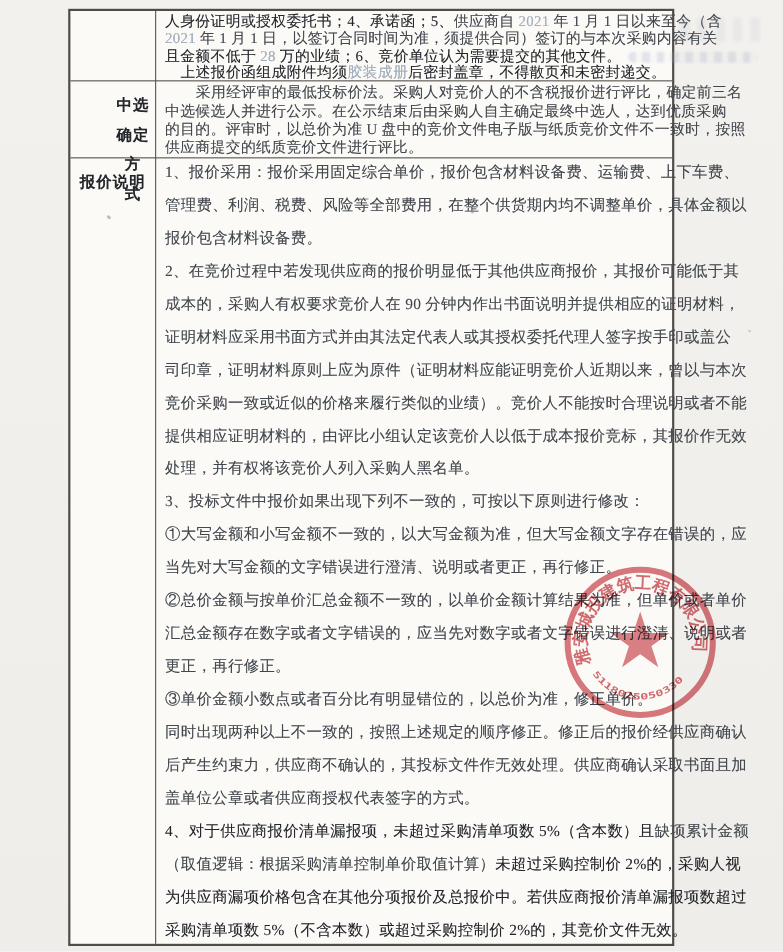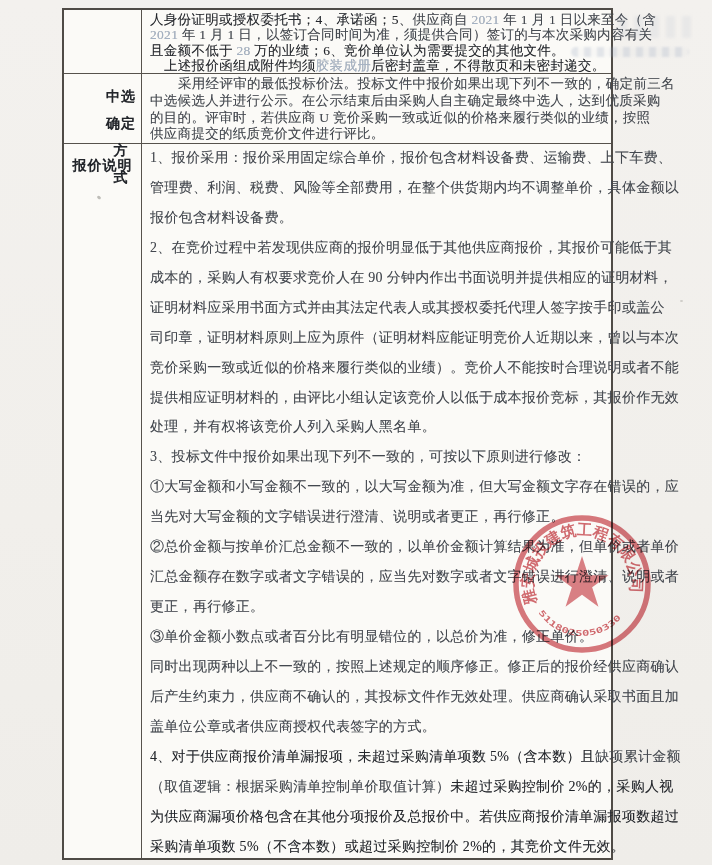--- a/index.html
+++ b/index.html
@@ -71,23 +71,23 @@
         <div class="line l1"><span class="seg-f">2021</span><span class="seg-n"> 年 1 月 1 日，以签订合同时间为准，须提供合同）签订的与本次采购内容有关</span></div>
         <div class="line l1"><span class="seg-b">且金额不低于 </span><span class="seg-f">28</span><span class="seg-b"> 万的业绩；6、竞价单位认为需要提交的其他文件。</span><span class="smudge"></span></div>
         <div class="line l1" style="text-indent: 14px;"><span class="seg-b">上述报价函组成附件均须</span><span class="seg-f">胶装成册</span><span class="seg-b">后密封盖章，不得散页和未密封递交。</span></div>
       </div>
 
     <div class="cell label-cell" id="row2-label">
       <div class="lbl-line">中选确定方</div>
       <div class="lbl-line">式</div>
     </div>
     <div class="cell content-cell" id="row2-content">
-        <div class="line l2" style="text-indent: 28px;"><span class="seg-n">采用经评审的最低投标价法。投标文件中报价如果出现下列不一致的，确定前三名</span></div>
+        <div class="line l2" style="text-indent: 28px;"><span class="seg-n">采用经评审的最低投标价法。采购人对竞价人的不含税报价进行评比，确定前三名</span></div>
         <div class="line l2"><span class="seg-n">中选候选人并进行公示。在公示结束后由采购人自主确定最终中选人，达到优质采购</span></div>
-        <div class="line l2"><span class="seg-n">的目的。评审时，若供应商 U 竞价采购一致或近似的价格来履行类似的业绩，按照</span></div>
+        <div class="line l2"><span class="seg-n">的目的。评审时，以总价为准 U 盘中的竞价文件电子版与纸质竞价文件不一致时，按照</span></div>
         <div class="line l2"><span class="seg-n">供应商提交的纸质竞价文件进行评比。</span></div>
       </div>
 
     <div class="cell label-cell" id="row3-label">
       <div class="lbl-line">报价说明</div>
     </div>
     <div class="cell content-cell" id="row3-content">
         <div class="line l3"><span class="seg-n">1、报价采用：报价采用固定综合单价，报价包含材料设备费、运输费、上下车费、</span></div>
         <div class="line l3"><span class="seg-n">管理费、利润、税费、风险等全部费用，在整个供货期内均不调整单价，具体金额以</span></div>
         <div class="line l3"><span class="seg-n">报价包含材料设备费。</span></div>

